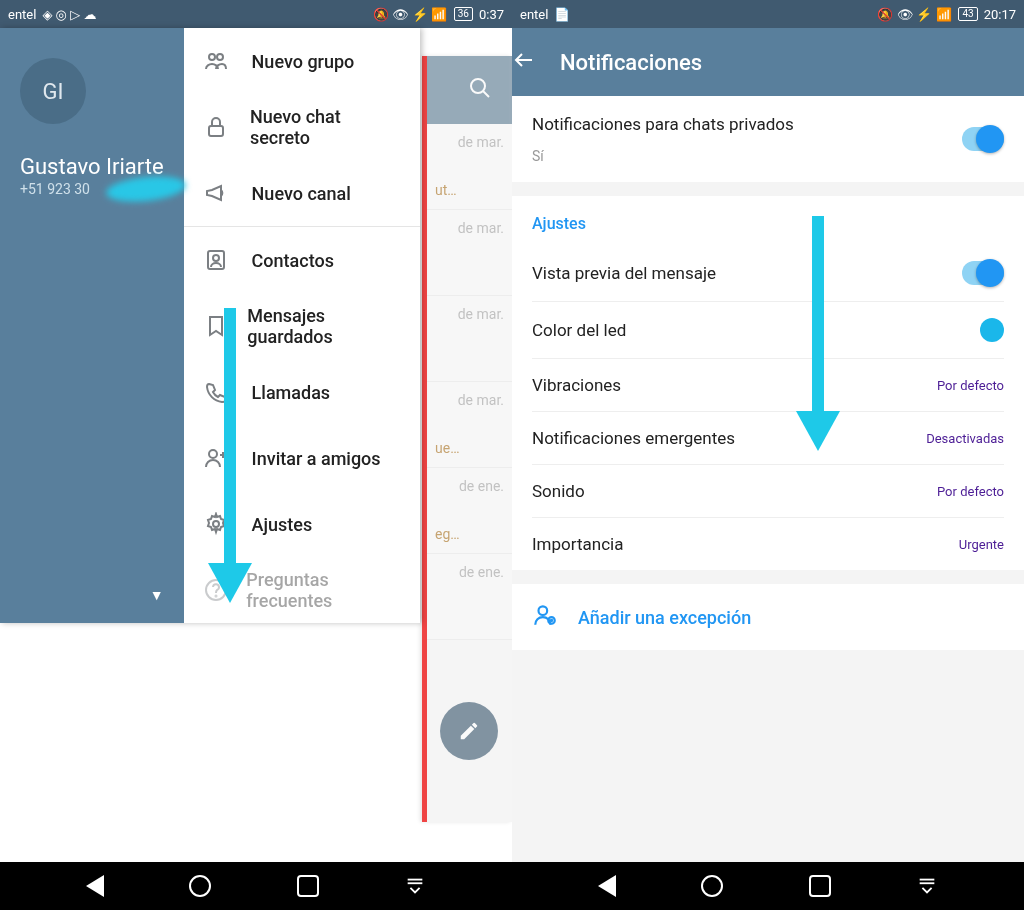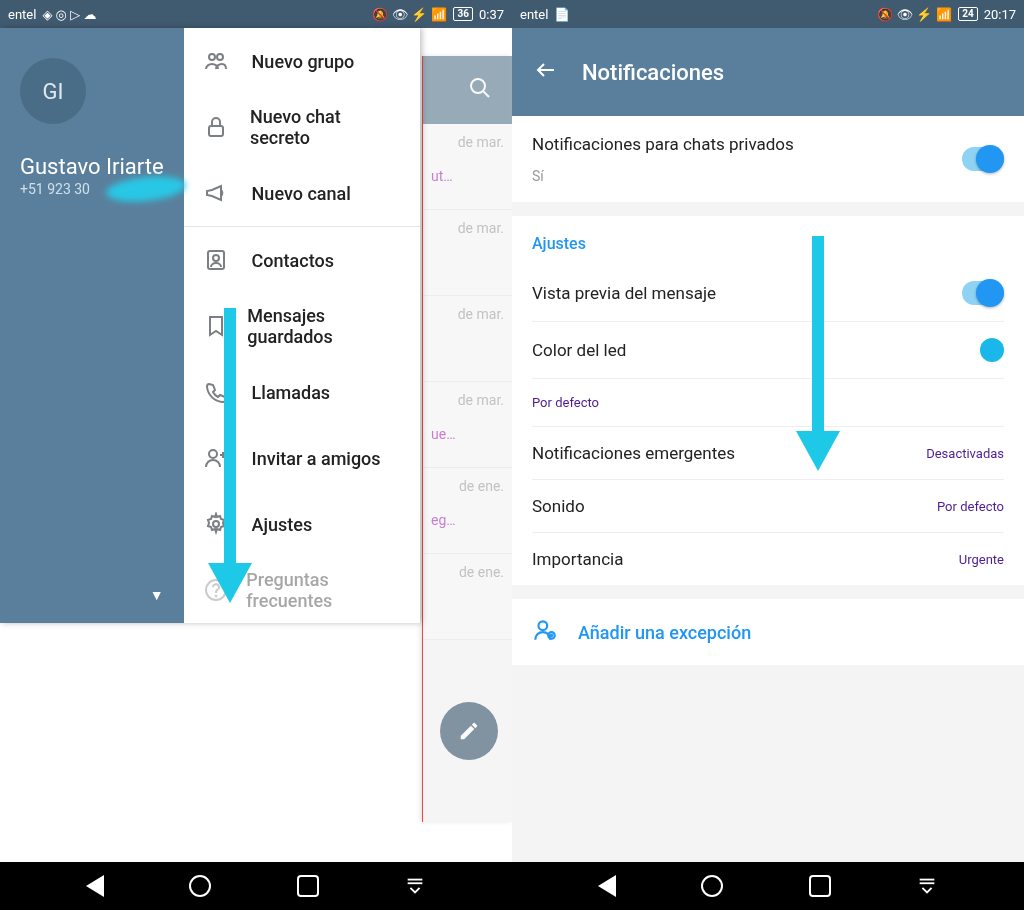--- a/index.html
+++ b/index.html
@@ -1,46 +1,46 @@
 <!DOCTYPE html>
 <html><head>
 <meta charset="utf-8">
 <style>
   * { margin: 0; padding: 0; box-sizing: border-box; font-family: -apple-system, BlinkMacSystemFont, "Segoe UI", Roboto, Arial, sans-serif; }
   body { width: 1024px; height: 910px; display: flex; background: #000; }
   .screen { width: 512px; height: 910px; position: relative; background: #fff; display: flex; flex-direction: column; overflow: hidden; }
   .statusbar { height: 28px; background: #405a70; color: #fff; display: flex; align-items: center; padding: 0 8px; font-size: 13px; gap: 8px; }
   .statusbar .left { flex: 1; display: flex; gap: 6px; align-items: center; }
   .statusbar .right { display: flex; gap: 6px; align-items: center; }
-  .statusbar .battery-box { border: 1px solid #fff; border-radius: 2px; padding: 0 3px; font-size: 10px; line-height: 12px; font-weight: bold; }
+  .statusbar .battery-box { border: 1px solid #fff; border-radius: 2px; padding: 0 3px; font-size: 10px; line-height: 12px; }
   .drawer-header { background: #597f9c; color: #fff; padding: 30px 20px 18px; position: relative; }
   .avatar-circle { width: 66px; height: 66px; border-radius: 50%; background: #4a6d87; display: flex; align-items: center; justify-content: center; font-size: 22px; color: #e0e8ee; }
   .user-name { margin-top: 30px; font-size: 22px; }
   .user-phone { font-size: 14px; color: #cfe0ea; margin-top: 2px; position: relative; }
   .phone-blur { position: absolute; left: 86px; top: -4px; width: 80px; height: 24px; background: #29c7e6; border-radius: 50%; filter: blur(3px); transform: rotate(-6deg); }
   .dropdown-caret { position: absolute; right: 20px; bottom: 20px; font-size: 14px; color: #fff; }
   .drawer-list { flex: 1; background: #fff; overflow: hidden; }
   .drawer-item { display: flex; align-items: center; padding: 16px 20px; height: 66px; }
   .drawer-item .icon { width: 48px; display: flex; align-items: center; justify-content: flex-start; color: #7b7f83; }
   .drawer-item .icon svg { width: 24px; height: 24px; }
   .drawer-item .label { font-size: 18px; color: #222; font-weight: 500; }
   .drawer-divider { height: 1px; background: #e5e5e5; margin: 0; }
   .drawer-faded { opacity: .4; }
 
   
-  .chatlist-bg { position: absolute; top: 28px; right: 0; width: 90px; bottom: 40px; background: #f5f5f5; border-left: 1px solid #ef4444; box-shadow: -2px 0 4px rgba(0,0,0,.1); }
+  .chatlist-bg { position: absolute; top: 28px; right: 0; width: 90px; bottom: 40px; background: #f5f5f5; border-left: 5px solid #ef4444; box-shadow: -2px 0 4px rgba(0,0,0,.1); }
   .chatlist-bg .searchbar { height: 68px; background: #4a6d87; display: flex; align-items: center; justify-content: flex-end; padding-right: 20px; opacity: .55; }
   .chat-entry { height: 86px; border-bottom: 1px solid #e8e8e8; padding: 10px 8px 0; font-size: 14px; color: #999; background: #fafafa; opacity: .55; }
   .chat-date { text-align: right; }
-  .chat-snip { color: #a21caf; margin-top: 18px; white-space: nowrap; overflow: hidden; }
+  .chat-snip { color: #a16207; margin-top: 32px; white-space: nowrap; overflow: hidden; }
   .fab { position: absolute; right: 14px; bottom: 62px; width: 58px; height: 58px; border-radius: 50%; background: #35536b; display: flex; align-items: center; justify-content: center; opacity: .6; }
   .drawer-panel { position: relative; z-index: 5; width: 420px; background: #fff; box-shadow: 2px 0 6px rgba(0,0,0,.25); display: flex; flex: 1; }
 
   
-  .appbar { height: 88px; background: #597f9c; color: #fff; display: flex; align-items: center; padding: 0 22px; gap: 24px; }
+  .appbar { height: 68px; background: #597f9c; color: #fff; display: flex; align-items: center; padding: 0 0; gap: 24px; }
   .appbar .title { font-size: 22px; font-weight: 500; }
   .section { background: #fff; }
   .section-title { color: #2196f3; font-size: 16px; padding: 18px 20px 12px; font-weight: 500; }
   .setting-row { display: flex; align-items: center; padding: 16px 20px; }
   .setting-row.tall { padding: 18px 20px; gap: 37px; }
   .setting-label { flex: 1; font-size: 17px; color: #222; }
   .setting-sub { font-size: 14px; color: #999; margin-top: 14px; }
   .setting-value { color: #4c1d95; font-size: 13px; }
   .setting-divider { height: 1px; background: #eee; margin: 0 20px; }
   .setting-gap { height: 14px; background: #f4f4f4; }
@@ -247,21 +247,21 @@
 </div>
 
 <div class="screen">
   <div class="statusbar">
     <div class="left">
       <span>entel</span>
       <span>📄</span>
     </div>
     <div class="right">
       <span>🔕 👁 ⚡ 📶</span>
-      <span class="battery-box">24</span>
+      <span class="battery-box">43</span>
       <span>20:17</span>
     </div>
   </div>
 
   <div class="appbar">
     <span><svg viewBox="0 0 24 24" width="24" height="24" fill="none" stroke="#fff" stroke-width="2">
           <line x1="20" y1="12" x2="4" y2="12"></line>
           <polyline points="10,6 4,12 10,18"></polyline>
         </svg></span>
     <span class="title">Notificaciones</span>
@@ -287,20 +287,21 @@
       </div>
       <div class="setting-divider"></div>
 
       <div class="setting-row">
         <div class="setting-label">Color del led</div>
         <div class="led-dot"></div>
       </div>
       <div class="setting-divider"></div>
 
       <div class="setting-row">
+        <div class="setting-label">Vibraciones</div>
         <div class="setting-value">Por defecto</div>
       </div>
       <div class="setting-divider"></div>
 
       <div class="setting-row">
         <div class="setting-label">Notificaciones emergentes</div>
         <div class="setting-value">Desactivadas</div>
       </div>
       <div class="setting-divider"></div>
 

